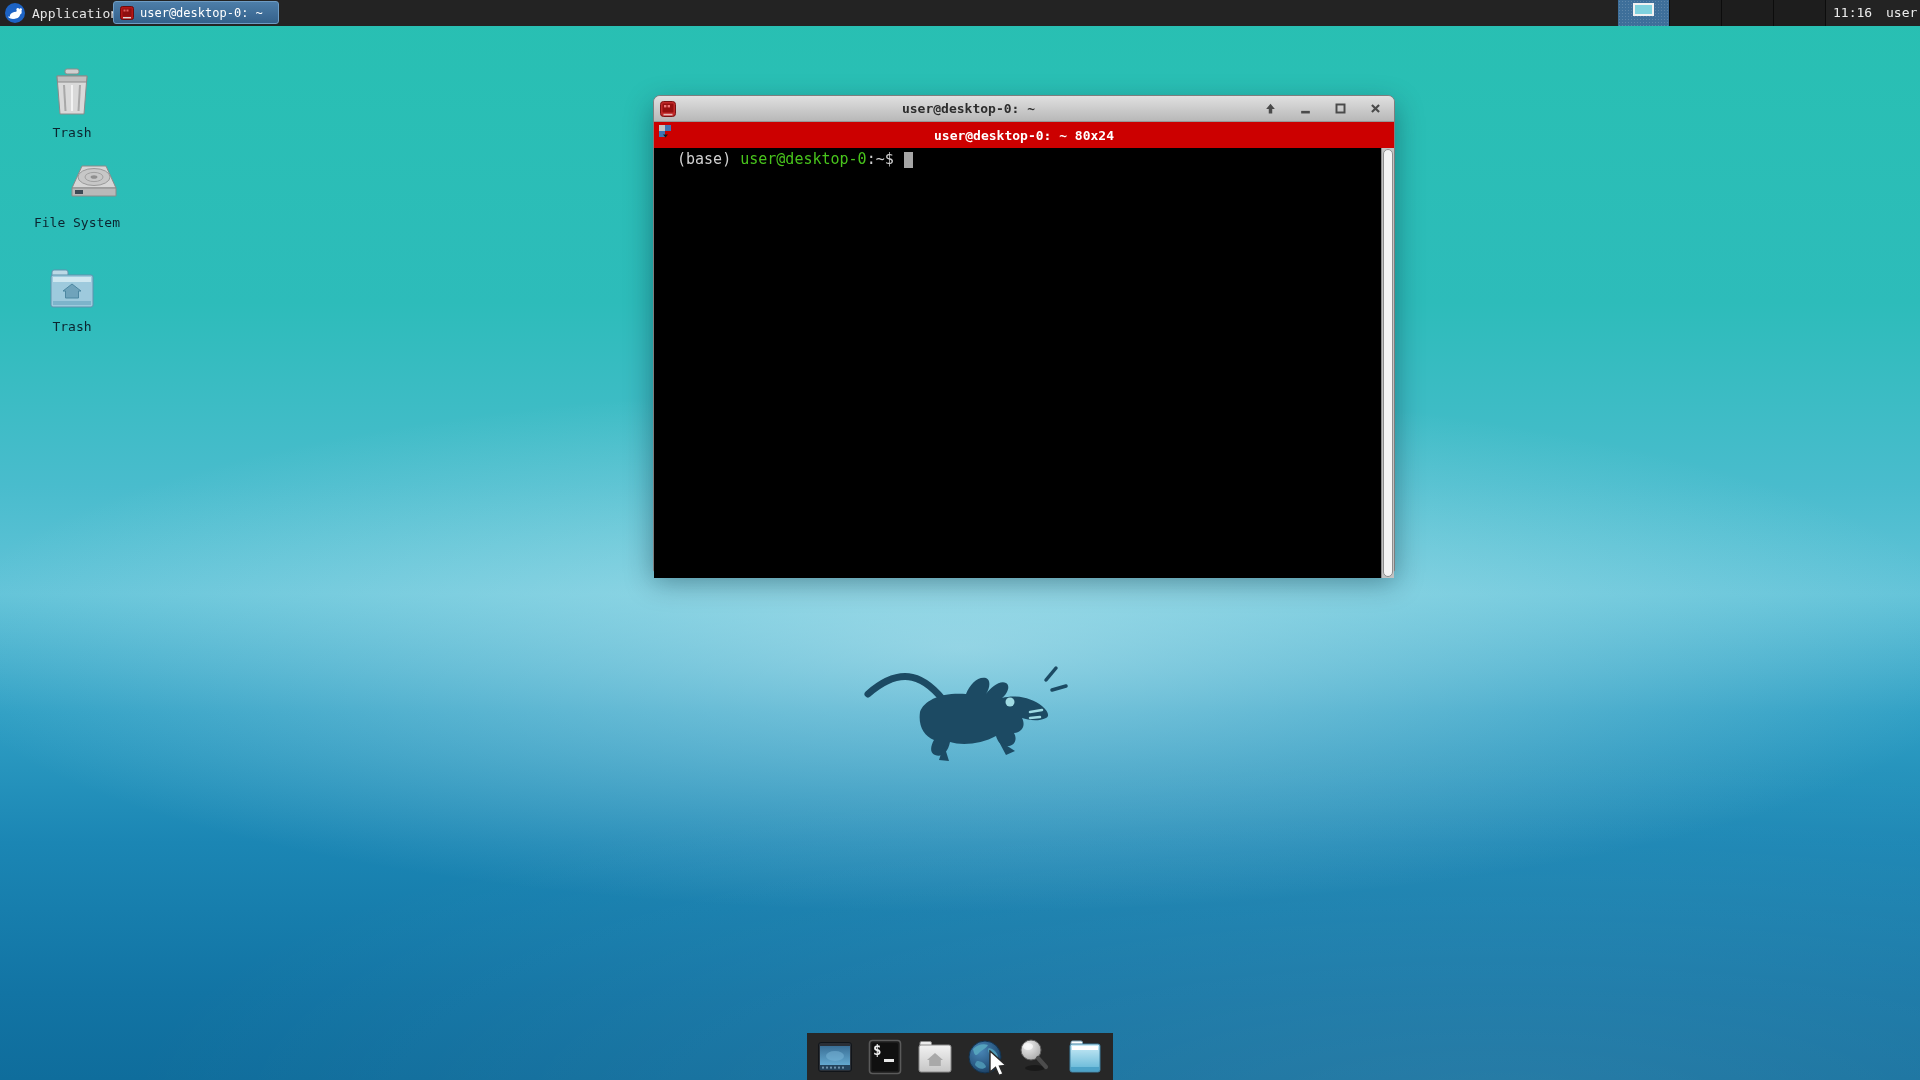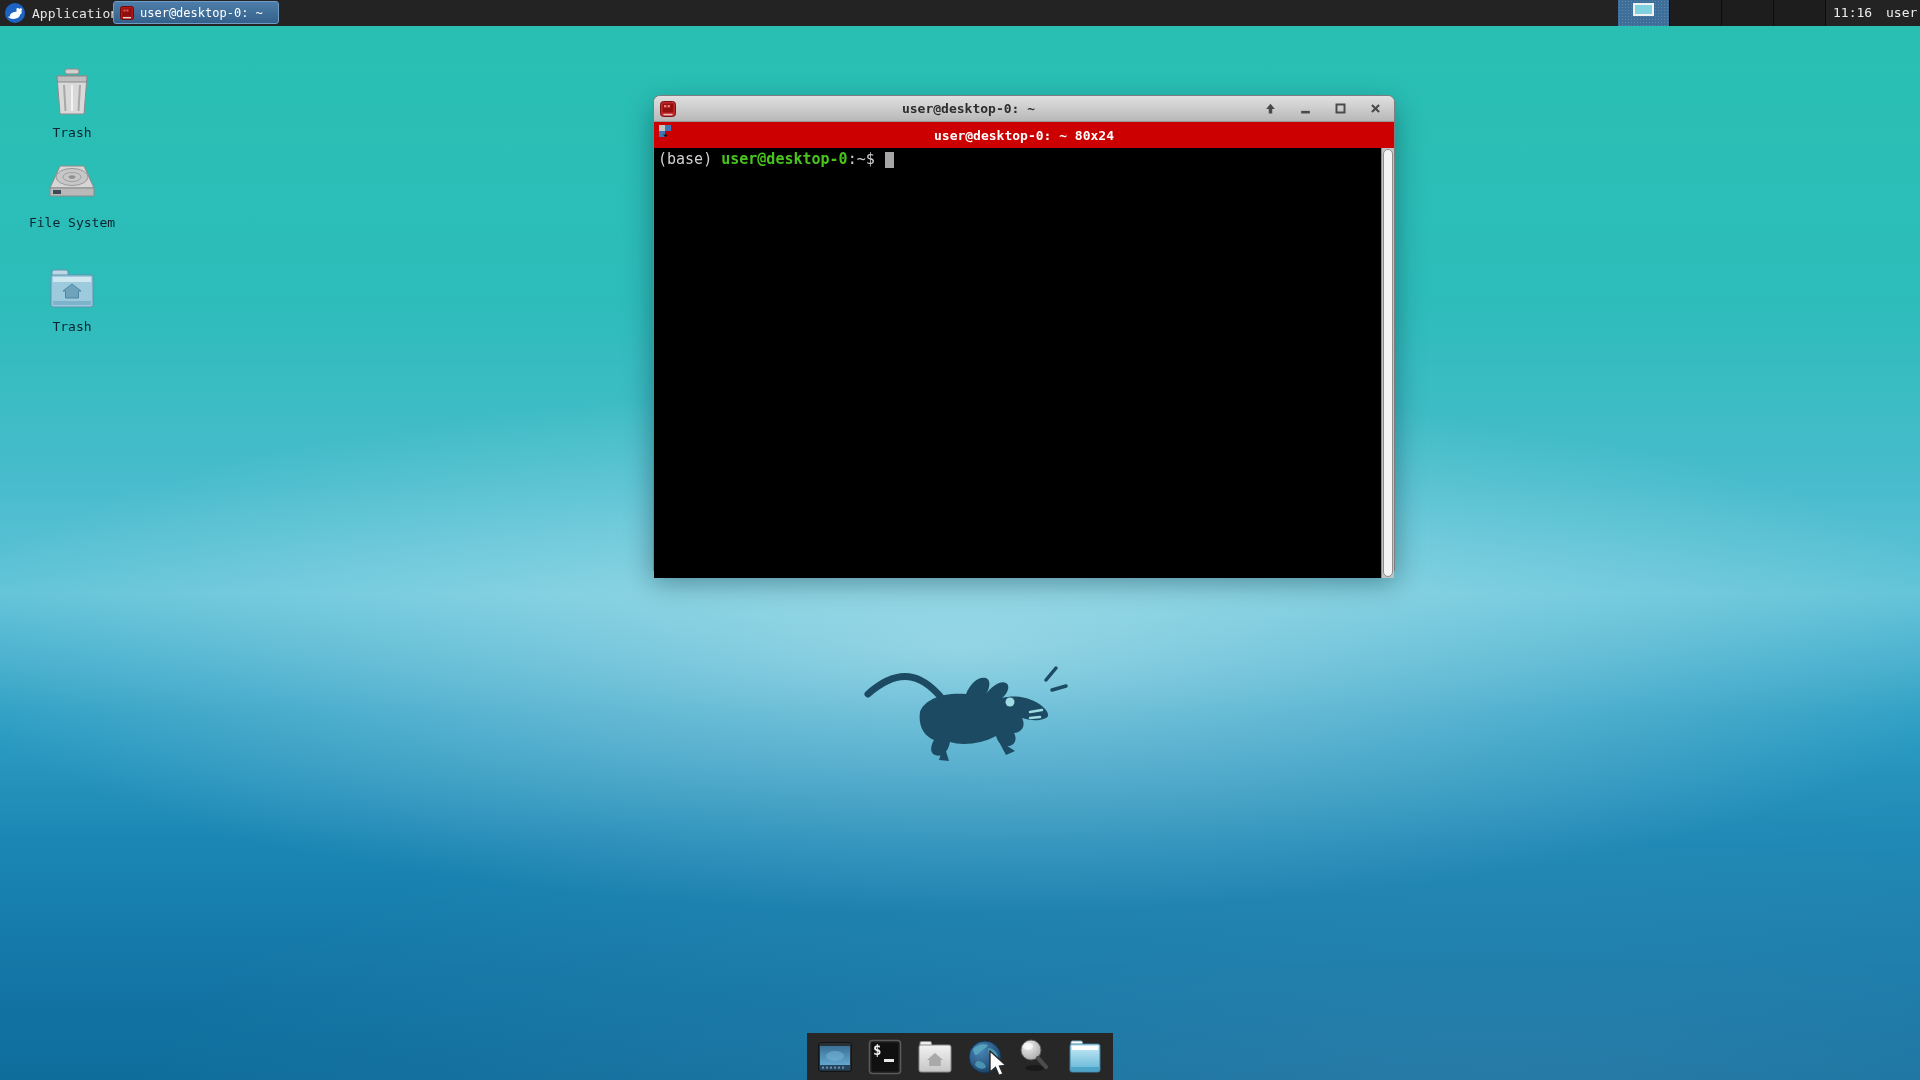--- a/index.html
+++ b/index.html
@@ -26,38 +26,38 @@
   .workspaces{position:absolute;left:1618px;top:0;height:26px;display:flex;}
   .ws{width:52px;height:26px;background:#1d1d1d;border-right:1px solid #0c0c0c;box-sizing:border-box;position:relative;}
   .ws.active{background:#3e6f9a;background-image:radial-gradient(rgba(255,255,255,.16) 1px,transparent 1px);background-size:3px 3px;}
   .ws-mini{position:absolute;left:15px;top:3px;width:21px;height:13px;background:#7fd2de;border:2px solid #f1f1f1;box-sizing:border-box;}
   .clock{position:absolute;left:1833px;top:0;height:26px;line-height:26px;color:#ececec;font-size:13px;}
   .username{position:absolute;left:1886px;top:0;height:42px;line-height:26px;color:#ececec;font-size:13px;}
 
   
   .desktop-icon{position:absolute;width:96px;left:24px;text-align:center;cursor:default;}
   .desktop-icon .di-label{display:block;margin-top:5px;font-size:13px;color:#0c2530;}
-  .di-trash{top:68px;} .di-fs{top:160px;} .di-home{top:268px;}
+  .di-trash{top:68px;} .di-fs{top:160px;text-align:right;} .di-home{top:268px;}
 
   
   .terminal-window{position:absolute;left:653px;top:95px;width:742px;height:477px;
     border:1px solid #7e7e7e;border-radius:7px 7px 2px 2px;box-sizing:border-box;
     background:#cfcfcf;box-shadow:0 10px 28px rgba(0,30,45,.40);z-index:20;}
   .titlebar{height:25px;border-radius:6px 6px 0 0;background:linear-gradient(#e0e0e0,#b8b8b8);
     display:flex;align-items:center;border-bottom:1px solid #979797;}
   .tb-icon{margin:0 6px 0 6px;display:flex;}
   .tb-title{flex:1;text-align:center;font-size:13px;font-weight:bold;color:#2d2d2d;white-space:nowrap;overflow:hidden;}
   .tb-controls{display:flex;align-items:center;gap:21px;margin:0 12px 0 8px;}
   .tb-btn{display:flex;align-items:center;justify-content:center;width:14px;height:14px;cursor:default;}
   .xterm-bar{height:26px;background:#cc0000;position:relative;display:flex;align-items:center;justify-content:center;}
   .xterm-bar-icon{position:absolute;left:5px;top:3px;display:flex;}
   .xterm-bar span{color:#ffffff;font-size:13px;font-weight:bold;white-space:nowrap;}
   .term-body{position:relative;height:430px;background:#000000;font-size:15px;line-height:18px;color:#d8d8d8;
     padding:2px 18px 0 4px;box-sizing:border-box;overflow:hidden;}
-  .p-env{color:#d0d0d0;} .p-user{color:#48c41c;font-weight:bold;} .p-plain{color:#d0d0d0;}
+  .p-env{color:#d0d0d0;margin-left:19px;} .p-user{color:#48c41c;font-weight:normal;} .p-plain{color:#d0d0d0;}
   .term-cursor{display:inline-block;width:9px;height:16px;background:#a6a6a6;vertical-align:text-bottom;margin-left:1px;}
   .term-scrollbar{position:absolute;top:0;right:0;width:13px;height:100%;background:#c2c2c2;border-left:1px solid #8d8d8d;box-sizing:border-box;}
   .term-scroll-thumb{position:absolute;left:1px;right:1px;top:1px;bottom:1px;background:#f4f4f4;border:1px solid #8d8d8d;border-radius:6px;}
 
   
   .dock{position:absolute;left:807px;top:1033px;width:306px;height:47px;background:#272727;
     display:flex;align-items:center;justify-content:center;gap:10px;z-index:25;}
   .dock-item{width:40px;height:40px;display:flex;align-items:center;justify-content:center;position:relative;}
   .dock-glyph{position:absolute;left:8px;top:6px;color:#f0f0f0;font-size:14px;font-weight:bold;line-height:14px;}
 

